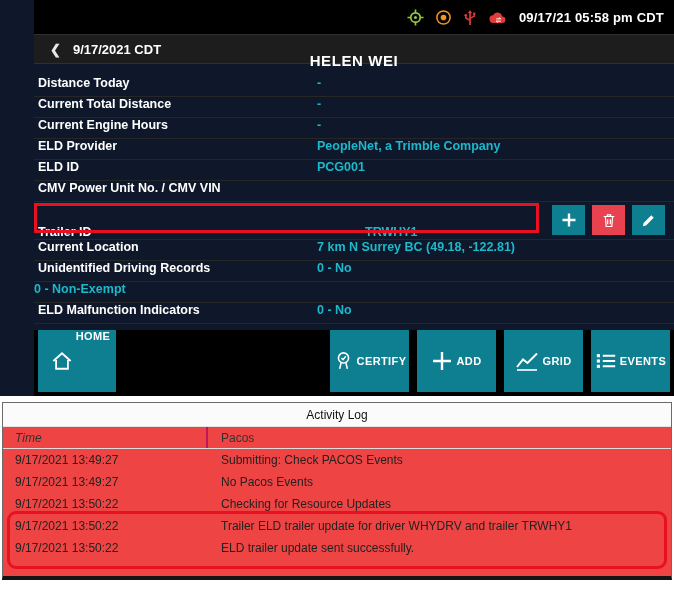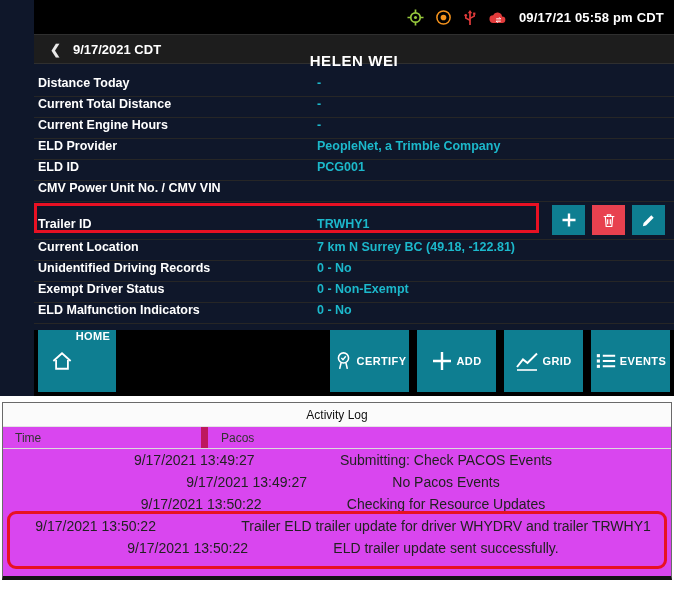--- a/index.html
+++ b/index.html
@@ -16,42 +16,42 @@
   .app-header { position:relative; height:30px; background:#1d1d1d; border-top:1px solid #2f2f2f; border-bottom:1px solid #2f2f2f; display:flex; align-items:center; }
   .header-left { display:flex; align-items:center; gap:12px; padding-left:16px; color:#fff; font-weight:bold; font-size:13px; cursor:pointer; z-index:2; }
   .back-glyph { font-size:13px; color:#e8e8e8; }
   .driver-name { position:absolute; left:0; right:0; text-align:center; color:#fff; font-weight:bold; font-size:15px; letter-spacing:0.6px;margin-top:22px; }
 
   .rows { margin-top:12px; }
   .irow { position:relative; height:21px; display:flex; align-items:flex-start; border-bottom:1px solid #262626; }
   .ilabel { width:283px; padding-left:4px; color:#fff; font-weight:bold; font-size:12.5px; white-space:nowrap; }
   .ivalue { color:#1cb8cb; font-weight:bold; font-size:12.5px; white-space:nowrap; }
 
-  .irow.trailer { height:38px; align-items:center; padding-top:7px; }
+  .irow.trailer { height:38px; align-items:flex-end; padding-top:7px;gap:48px; }
   .red-box { position:absolute; left:0; top:1px; width:505px; height:30px; border:3px solid #e81123; pointer-events:none; z-index:3; }
   .trailer-actions { position:absolute; right:9px; top:3px; display:flex; gap:7px; }
   .act-btn { width:33px; height:30px; border:none; display:flex; align-items:center; justify-content:center; cursor:pointer; padding:0; }
   .act-btn.teal { background:#0e7e91; }
   .act-btn.red  { background:#e8414f; }
 
   .toolbar { margin-top:6px; display:flex; gap:8px; padding:0 4px 4px 4px; background:#000; height:66px; }
   .tb-btn { width:79px; height:62px; background:#0e7e91; border:none; color:#fff; display:flex; flex-direction:row; align-items:center; justify-content:center; gap:3px; cursor:pointer; }
   .tb-btn.home { width:78px; margin-right:auto; align-items:flex-start; padding-left:7px; }
   .tb-btn.home .tb-icon { align-self:center; }
   .tb-label { font-size:11px; font-weight:bold; letter-spacing:0.4px; }
 
   
-  .activity-window { position:relative; margin:6px 2px 0 2px; height:178px; background:#d946ef; border:1px solid #6a6a6a; border-bottom:4px solid #141414; }
+  .activity-window { position:relative; margin:6px 2px 0 2px; height:178px; background:#ef4444; border:1px solid #6a6a6a; border-bottom:4px solid #141414; }
   .win-title { height:24px; line-height:24px; text-align:center; font-size:12px; color:#111; background:#fbfbfb; border-bottom:1px solid #e3e3e3; cursor:default; }
   .log-header { display:flex; height:22px; align-items:center; border-bottom:1px solid #dcdcdc; color:#333; font-size:12px; }
-  .log-header .col-time { border-right:7px solid #be185d; height:100%; display:flex; align-items:center; cursor:pointer; }
+  .log-header .col-time { border-right:2px solid #be185d; height:100%; display:flex; align-items:center; cursor:pointer;font-style:italic; }
   .log-header .col-event { cursor:pointer; }
   .col-time { width:205px; padding-left:12px; }
   .col-event { padding-left:13px; }
-  .log-row { display:flex; height:22px; align-items:center; font-size:14px; color:#222;justify-content:center; }
+  .log-row { display:flex; height:22px; align-items:center; font-size:12px; color:#222; }
   .log-highlight { position:absolute; left:4px; right:4px; top:108px; height:58px; border:3px solid #e81123; border-radius:9px; pointer-events:none; }
   svg { display:block; }
 </style>
 </head>
 <body>
 
 <div class="wrapper">
 
   <div class="app">
 
@@ -154,21 +154,20 @@
 
       <div class="irow">
         <span class="ilabel">Current Location</span>
         <span class="ivalue">7 km N Surrey BC (49.18, -122.81)</span>
       </div>
       <div class="irow">
         <span class="ilabel">Unidentified Driving Records</span>
         <span class="ivalue">0 - No</span>
       </div>
       <div class="irow">
-        <span class="ilabel">Exempt Driver Status</span>
         <span class="ivalue">0 - Non-Exempt</span>
       </div>
       <div class="irow">
         <span class="ilabel">ELD Malfunction Indicators</span>
         <span class="ivalue">0 - No</span>
       </div>
     </div>
 
     <div class="toolbar">
       <button class="tb-btn home">

